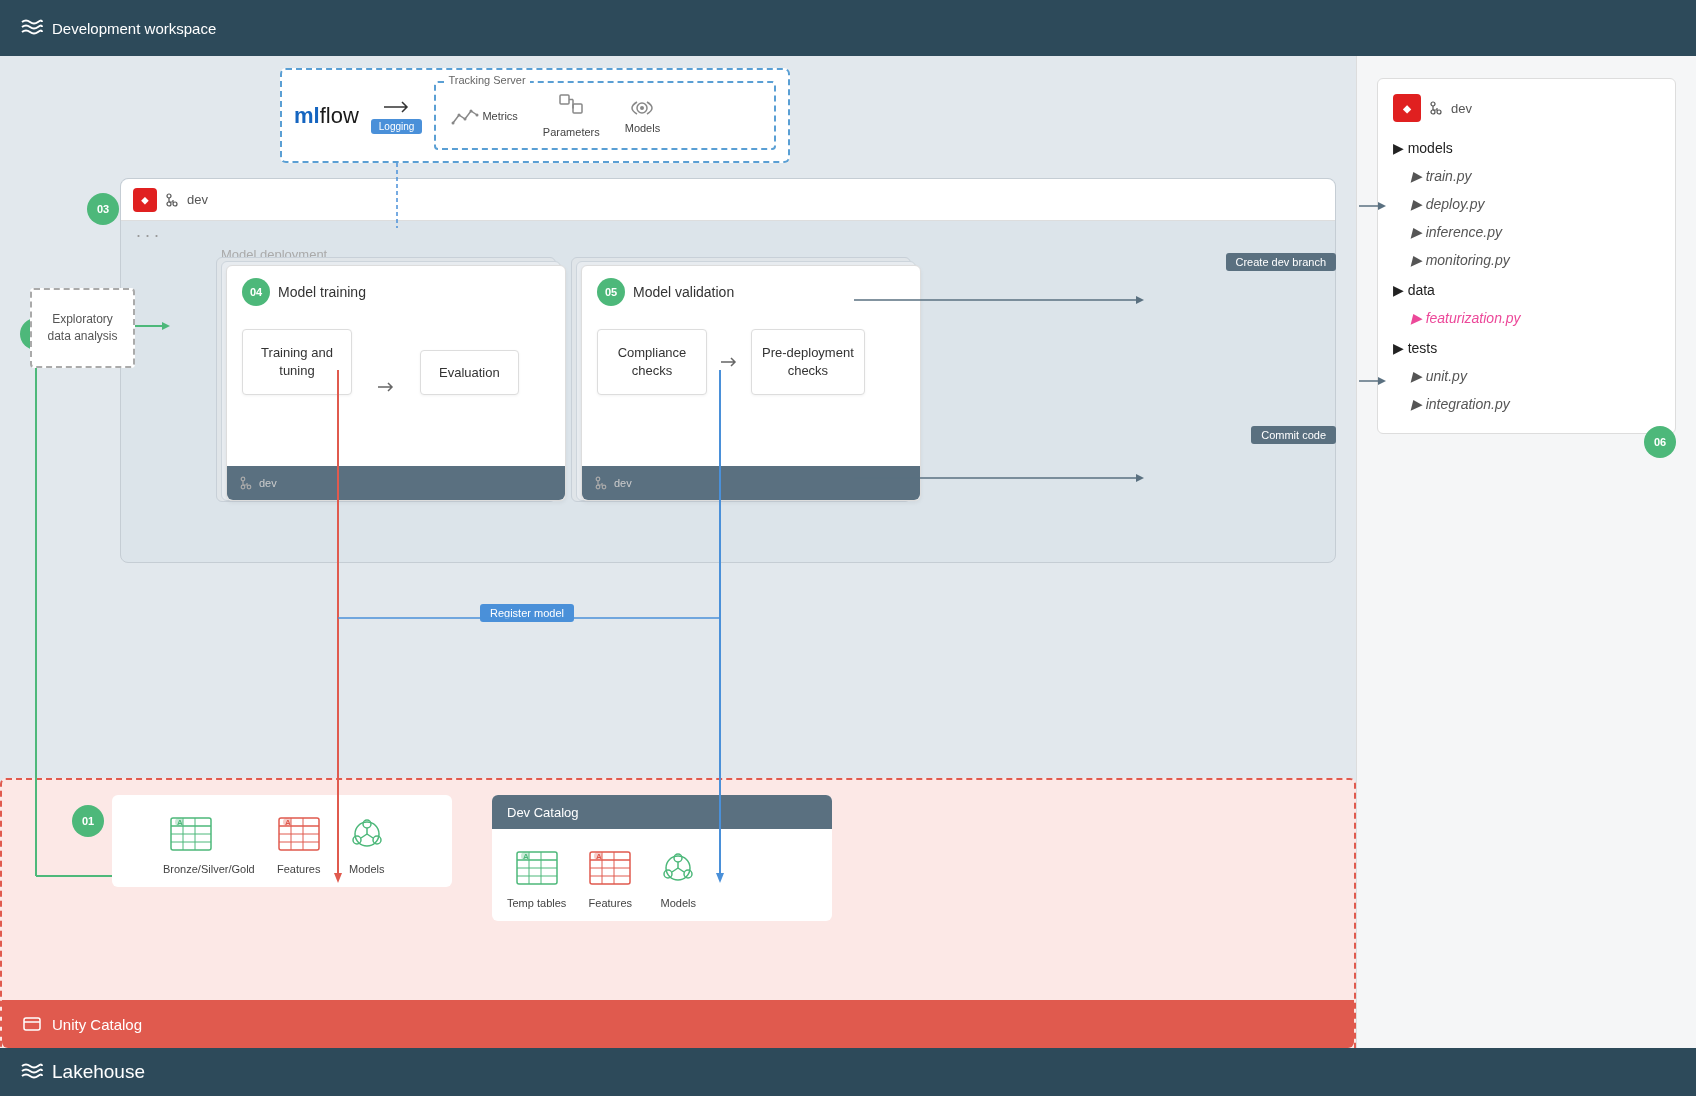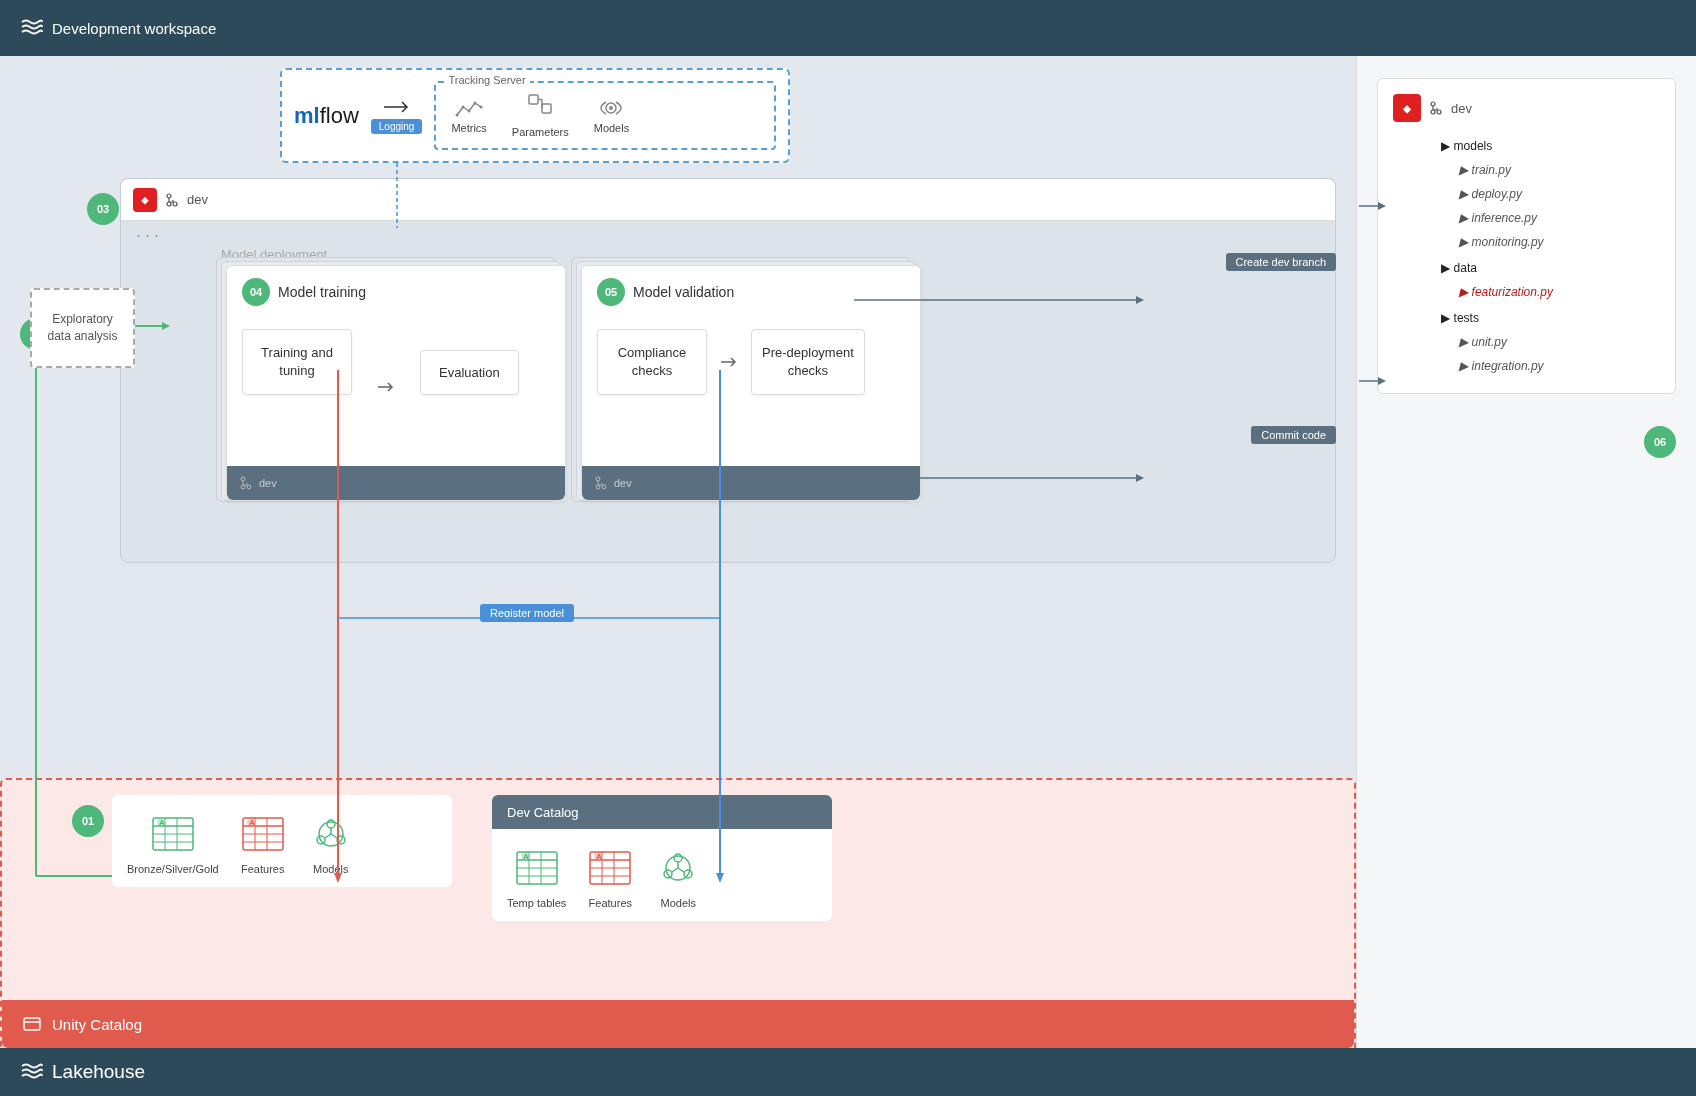--- a/index.html
+++ b/index.html
@@ -47,21 +47,21 @@
       <span style="color:#1565c0;">ml</span><span style="font-weight:300;">flow</span>
     </div>
     <div style="display:flex;flex-direction:column;align-items:center;position:relative;">
       <svg width="30" height="20" viewBox="0 0 30 20">
           <path d="M2 10 L25 10 M20 5 L25 10 L20 15" stroke="#333" stroke-width="1.5" fill="none"></path>
         </svg>
       <div style="background:#4a90d9;color:white;font-size:10px;padding:2px 8px;border-radius:3px;margin-top:2px;">Logging</div>
     </div>
     <div style="position:relative;border:2px dashed #5a9fd4;border-radius:4px;padding:10px 15px;display:flex;align-items:center;gap:25px;flex:1;">
       <div style="position:absolute;top:-9px;left:8px;background:white;padding:0 4px;font-size:11px;color:#666;">Tracking Server</div>
-      <div style="display:flex;flex-direction:column;align-items:center;gap:3px;">
+      <div style="display:flex;flex-direction:row;align-items:center;gap:3px;">
         <svg width="28" height="22" viewBox="0 0 28 22">
             <polyline points="2,18 8,10 14,14 20,6 26,10" stroke="#888" stroke-width="1.5" fill="none"></polyline>
             <circle cx="2" cy="18" r="1.5" fill="#888"></circle>
             <circle cx="8" cy="10" r="1.5" fill="#888"></circle>
             <circle cx="14" cy="14" r="1.5" fill="#888"></circle>
             <circle cx="20" cy="6" r="1.5" fill="#888"></circle>
             <circle cx="26" cy="10" r="1.5" fill="#888"></circle>
           </svg>
         <span style="font-size:11px;color:#444;">Metrics</span>
       </div>
@@ -171,21 +171,21 @@
           <svg width="48" height="48" viewBox="0 0 48 48">
             <rect x="4" y="8" width="40" height="32" rx="2" fill="none" stroke="#4db87a" stroke-width="1.5"></rect>
             <line x1="4" y1="16" x2="44" y2="16" stroke="#4db87a" stroke-width="1.5"></line>
             <line x1="4" y1="24" x2="44" y2="24" stroke="#4db87a" stroke-width="1"></line>
             <line x1="4" y1="32" x2="44" y2="32" stroke="#4db87a" stroke-width="1"></line>
             <line x1="16" y1="8" x2="16" y2="40" stroke="#4db87a" stroke-width="1"></line>
             <line x1="28" y1="8" x2="28" y2="40" stroke="#4db87a" stroke-width="1"></line>
             <circle cx="12" cy="12" r="4" fill="#4db87a" opacity="0.3"></circle>
             <text x="10" y="15" font-size="8" fill="#4db87a" font-weight="bold">A</text>
           </svg>
-          <span style="font-size:11px;color:#444;text-align:center;">Bronze/Silver/Gold</span>
+          <span style="font-size:11px;color:#444;text-align:center;margin-left:36px;">Bronze/Silver/Gold</span>
         </div>
         <div style="display:flex;flex-direction:column;align-items:center;gap:5px;">
           <svg width="48" height="48" viewBox="0 0 48 48">
             <rect x="4" y="8" width="40" height="32" rx="2" fill="none" stroke="#e05a4e" stroke-width="1.5"></rect>
             <line x1="4" y1="16" x2="44" y2="16" stroke="#e05a4e" stroke-width="1.5"></line>
             <line x1="4" y1="24" x2="44" y2="24" stroke="#e05a4e" stroke-width="1"></line>
             <line x1="4" y1="32" x2="44" y2="32" stroke="#e05a4e" stroke-width="1"></line>
             <line x1="16" y1="8" x2="16" y2="40" stroke="#e05a4e" stroke-width="1"></line>
             <line x1="28" y1="8" x2="28" y2="40" stroke="#e05a4e" stroke-width="1"></line>
             <circle cx="12" cy="12" r="4" fill="#e05a4e" opacity="0.3"></circle>
@@ -295,28 +295,28 @@
     <div style="display:flex;align-items:center;gap:8px;margin-bottom:12px;">
       <div style="width:28px;height:28px;background:#e02020;border-radius:4px;display:flex;align-items:center;justify-content:center;color:white;font-size:10px;font-weight:bold;">◆</div>
       <svg width="14" height="14" viewBox="0 0 14 14">
           <circle cx="4" cy="3" r="2" fill="none" stroke="#555" stroke-width="1.2"></circle>
           <circle cx="4" cy="11" r="2" fill="none" stroke="#555" stroke-width="1.2"></circle>
           <circle cx="10" cy="11" r="2" fill="none" stroke="#555" stroke-width="1.2"></circle>
           <path d="M4 5 L4 9 M4 9 Q7 9 8 9 L8 7" stroke="#555" stroke-width="1.2" fill="none"></path>
         </svg>
       <span style="font-size:13px;color:#555;">dev</span>
     </div>
-    <div style="font-size:12px;color:#333;line-height:2;margin-left:48px;">
+    <div style="font-size:14px;color:#333;line-height:2;">
       <div style="font-weight:500;color:#222;">▶ models</div>
       <div style="padding-left:18px;color:#555;font-style:italic;">▶ <em>train.py</em></div>
       <div style="padding-left:18px;color:#555;font-style:italic;">▶ <em>deploy.py</em></div>
       <div style="padding-left:18px;color:#555;font-style:italic;">▶ <em>inference.py</em></div>
       <div style="padding-left:18px;color:#555;font-style:italic;">▶ <em>monitoring.py</em></div>
       <div style="font-weight:500;color:#222;margin-top:2px;">▶ data</div>
-      <div style="padding-left:18px;color:#b91c1c;font-style:italic;">▶ <em>featurization.py</em></div>
+      <div style="padding-left:18px;color:#ec4899;font-style:italic;">▶ <em>featurization.py</em></div>
       <div style="font-weight:500;color:#222;margin-top:2px;">▶ tests</div>
       <div style="padding-left:18px;color:#555;font-style:italic;">▶ <em>unit.py</em></div>
       <div style="padding-left:18px;color:#555;font-style:italic;">▶ <em>integration.py</em></div>
     </div>
   </div>
 
   <div style="position:absolute;top:378px;right:20px;width:32px;height:32px;border-radius:50%;background:#4db87a;color:white;display:flex;align-items:center;justify-content:center;font-size:11px;font-weight:bold;">06</div>
 
   <div style="position:absolute;top:205px;right:360px;background:#5a7080;color:white;font-size:11px;padding:3px 10px;border-radius:3px;white-space:nowrap;z-index:20;">Create dev branch</div>
 

